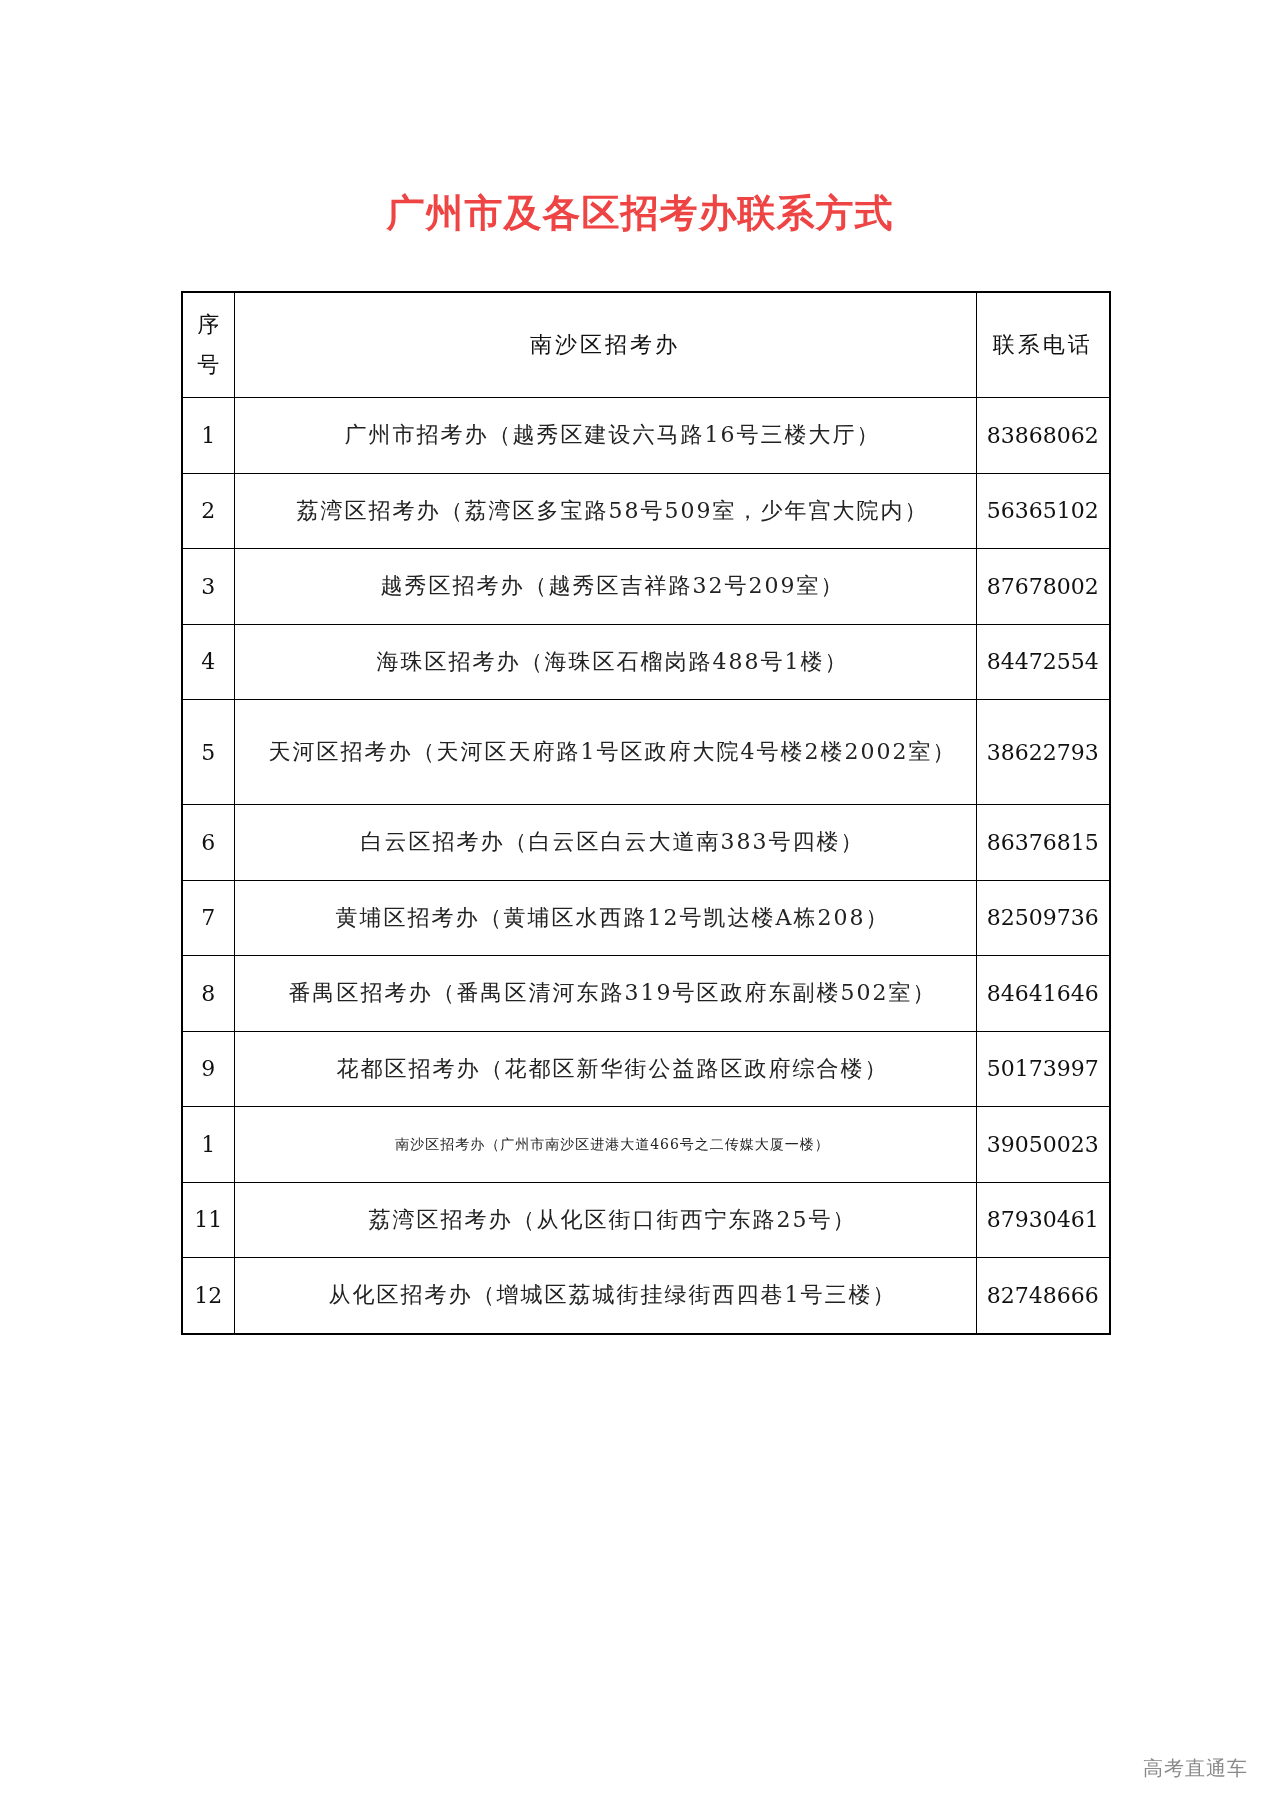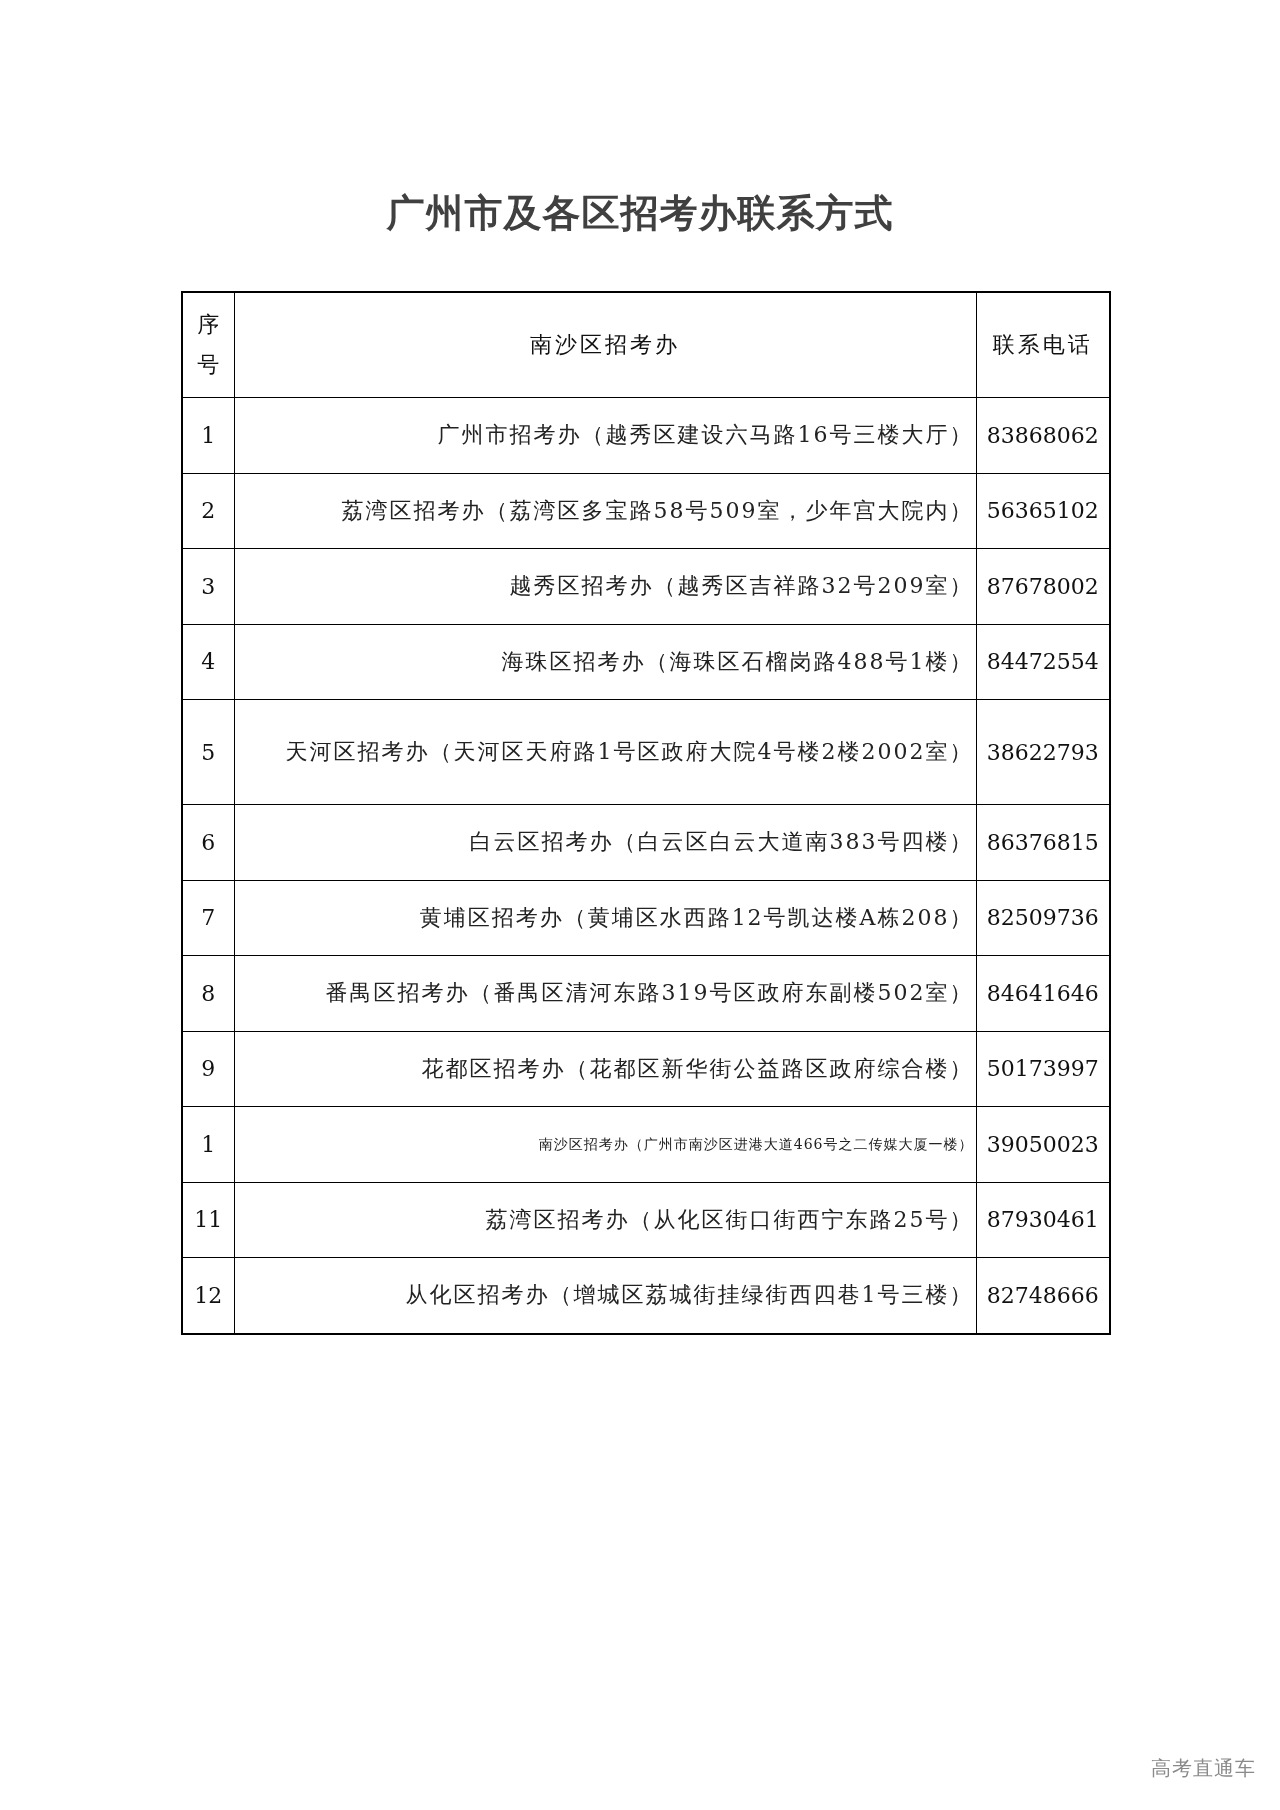--- a/index.html
+++ b/index.html
@@ -18,21 +18,21 @@
     .page-title {
       position: absolute;
       top: 188px;
       left: 0;
       width: 1280px;
       text-align: center;
       font-family: "DejaVu Sans", "Liberation Sans", sans-serif;
       font-weight: bold;
       font-size: 38px;
       letter-spacing: 1px;
-      color: #404040;
+      color: #ef4444;
     }
     table.contacts {
       position: absolute;
       top: 291px;
       left: 181px;
       width: 928px;
       border-collapse: collapse;
       table-layout: fixed;
       border: 2.5px solid #000000;
     }
@@ -49,30 +49,30 @@
     .head-idx { text-align: center; line-height: 40px; }
     .head-idx span { display: block; }
     .head-name { text-align: center; letter-spacing: 3px; }
     .head-phone { text-align: center; letter-spacing: 3px; }
     .data-row td { height: 74.5px; font-size: 22px; }
     .data-row.tall td { height: 104px; }
     .cell-idx { text-align: center; }
     .cell-name {
       padding-left: 17px !important;
       padding-right: 2px !important;
-      text-align: right;
+      text-align: center;
       line-height: 40px;
       letter-spacing: 2px;
       color: #222222;
     }
     .cell-name.small { font-size: 14px; letter-spacing: 1px; }
     .cell-phone { text-align: center; font-size: 22px; }
     .watermark {
       position: absolute;
-      right: 24px;
+      right: 32px;
       bottom: 28px;
       font-family: "DejaVu Sans", "Liberation Sans", sans-serif;
       font-size: 20px;
       color: #8a8a8a;
       letter-spacing: 1px;
     }
   </style>
 </head>
 <body>
 

